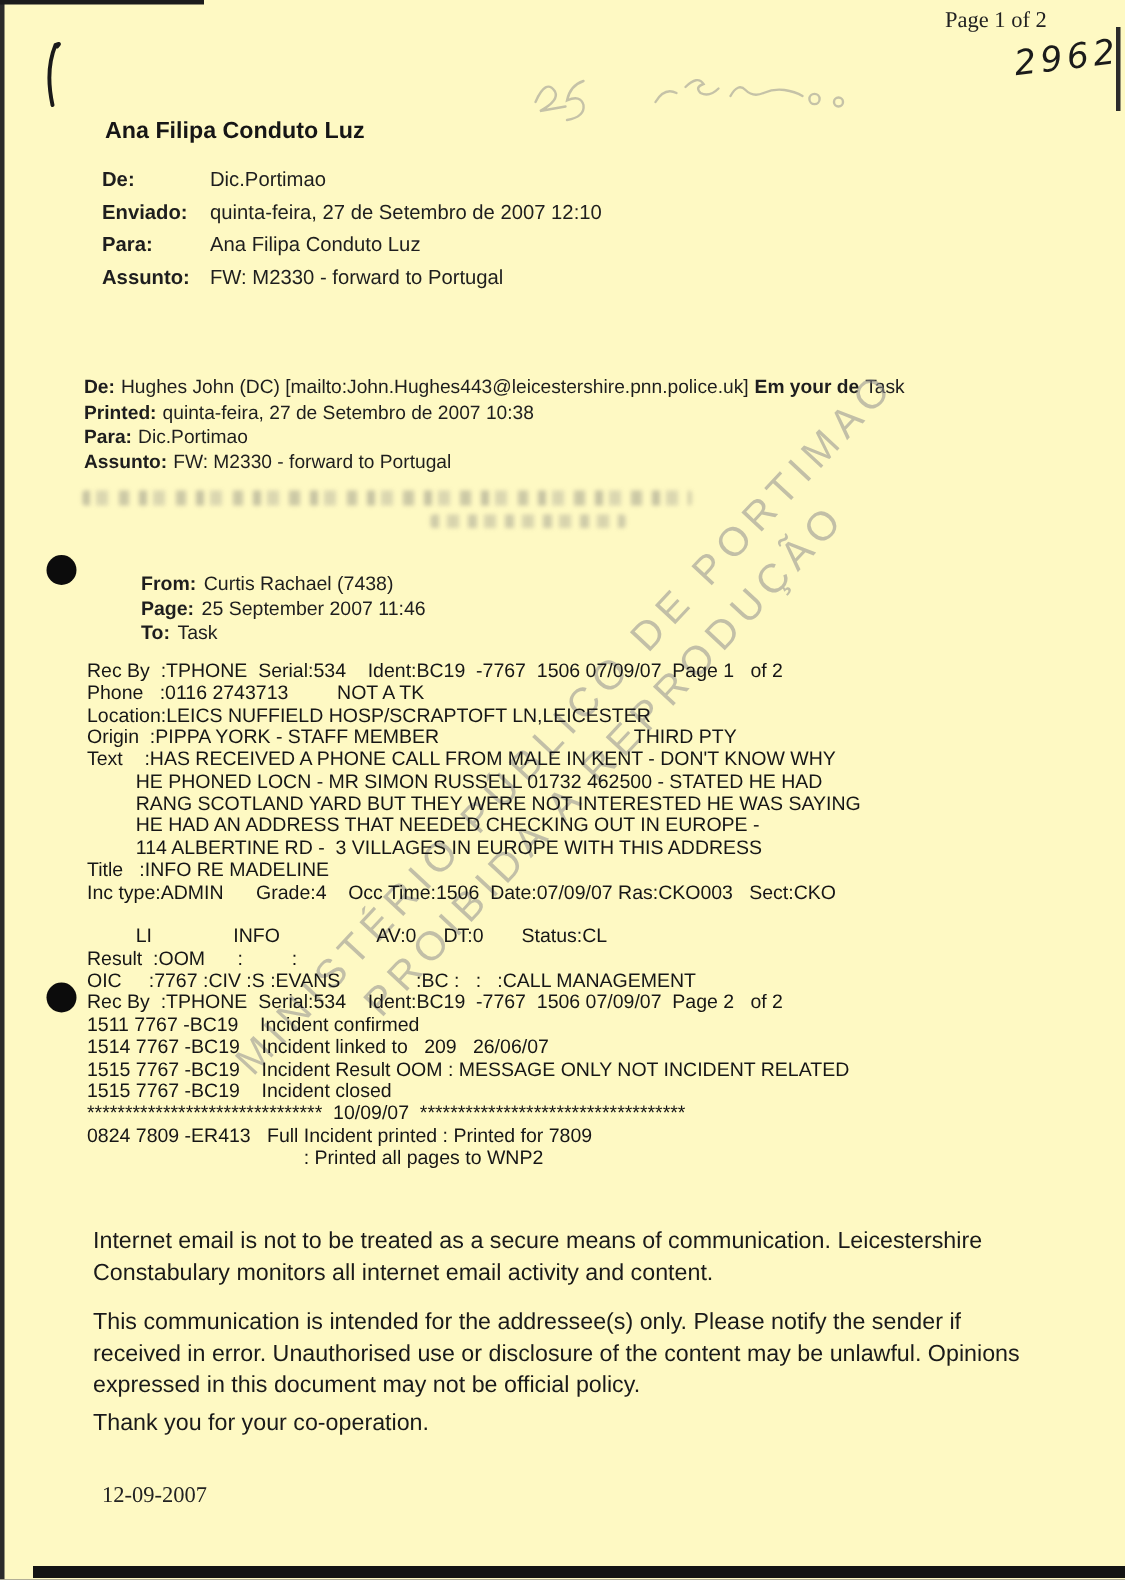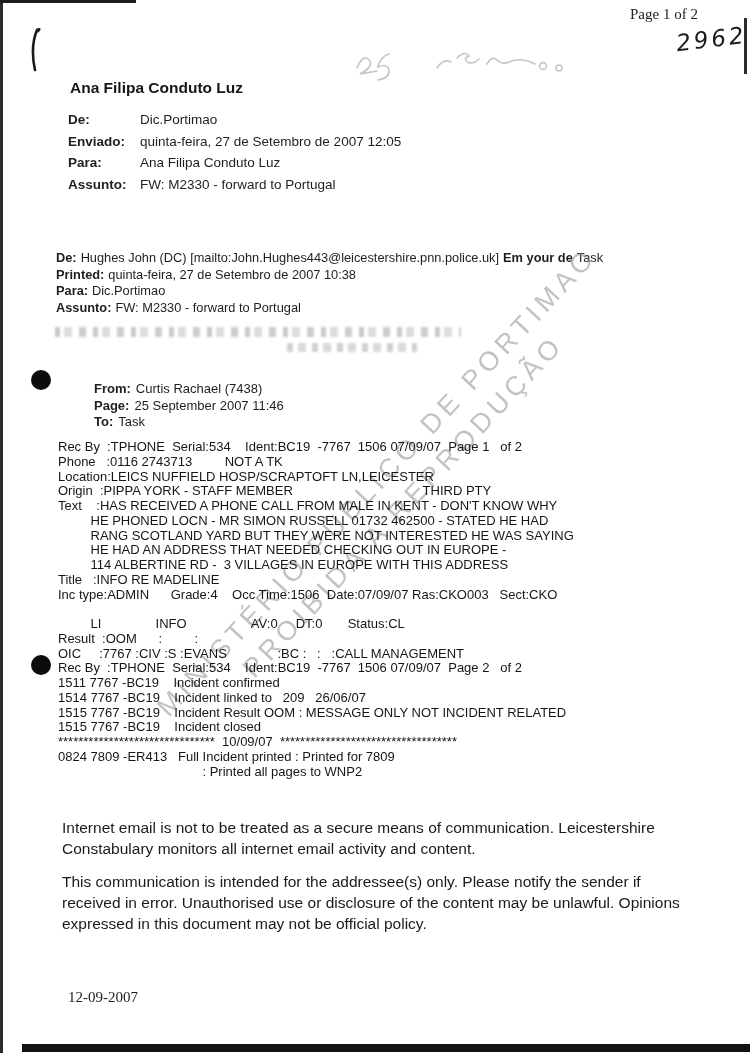--- a/index.html
+++ b/index.html
@@ -1,19 +1,19 @@
 <!DOCTYPE html>
 <html><head>
 <meta charset="utf-8">
 <style>
   html,body{margin:0;padding:0;background:#777;}
   .page{
     position:relative;
     width:750px;height:1053px;
-    background:#ffffff;
+    background:#fef9c3;
     overflow:hidden;
     font-family:"Liberation Sans", sans-serif;
     color:#1e1e1e;
     margin:0 auto;
   }
   
   .edge-left{position:absolute;left:0;top:0;width:3px;height:1053px;background:#2b2b2b;}
   .edge-top{position:absolute;left:0;top:0;width:136px;height:3px;background:#1c1c1c;}
   .edge-right-top{position:absolute;left:744px;top:18px;width:3px;height:56px;background:#2b2b2b;}
   .edge-bottom{position:absolute;left:22px;top:1044px;width:728px;height:8px;background:#141414;}
@@ -128,21 +128,21 @@
 
   <div class="doc-title">Ana Filipa Conduto Luz</div>
 
   <div class="hdr1">
     <div class="row">
       <span class="lbl">De:</span>
       <span>Dic.Portimao</span>
     </div>
     <div class="row">
       <span class="lbl">Enviado:</span>
-      <span>quinta-feira, 27 de Setembro de 2007 12:05</span>
+      <span>quinta-feira, 27 de Setembro de 2007 12:10</span>
     </div>
     <div class="row">
       <span class="lbl">Para:</span>
       <span>Ana Filipa Conduto Luz</span>
     </div>
     <div class="row">
       <span class="lbl">Assunto:</span>
       <span>FW: M2330 - forward to Portugal</span>
     </div>
   </div>
@@ -207,16 +207,17 @@
 1515 7767 -BC19    Incident closed
 *******************************  10/09/07  ***********************************
 0824 7809 -ER413   Full Incident printed : Printed for 7809
                                         : Printed all pages to WNP2</div>
 
   <div class="footer-p fp2">This communication is intended for the addressee(s) only. Please notify the sender if
 received in error. Unauthorised use or disclosure of the content may be unlawful. Opinions
 expressed in this document may not be official policy.</div>
   <div class="footer-p fp1">Internet email is not to be treated as a secure means of communication. Leicestershire
 Constabulary monitors all internet email activity and content.</div>
+  <div class="footer-p fp3">Thank you for your co-operation.</div>
 
   <div class="docdate">12-09-2007</div>
 
 </div>
 
 </body></html>

